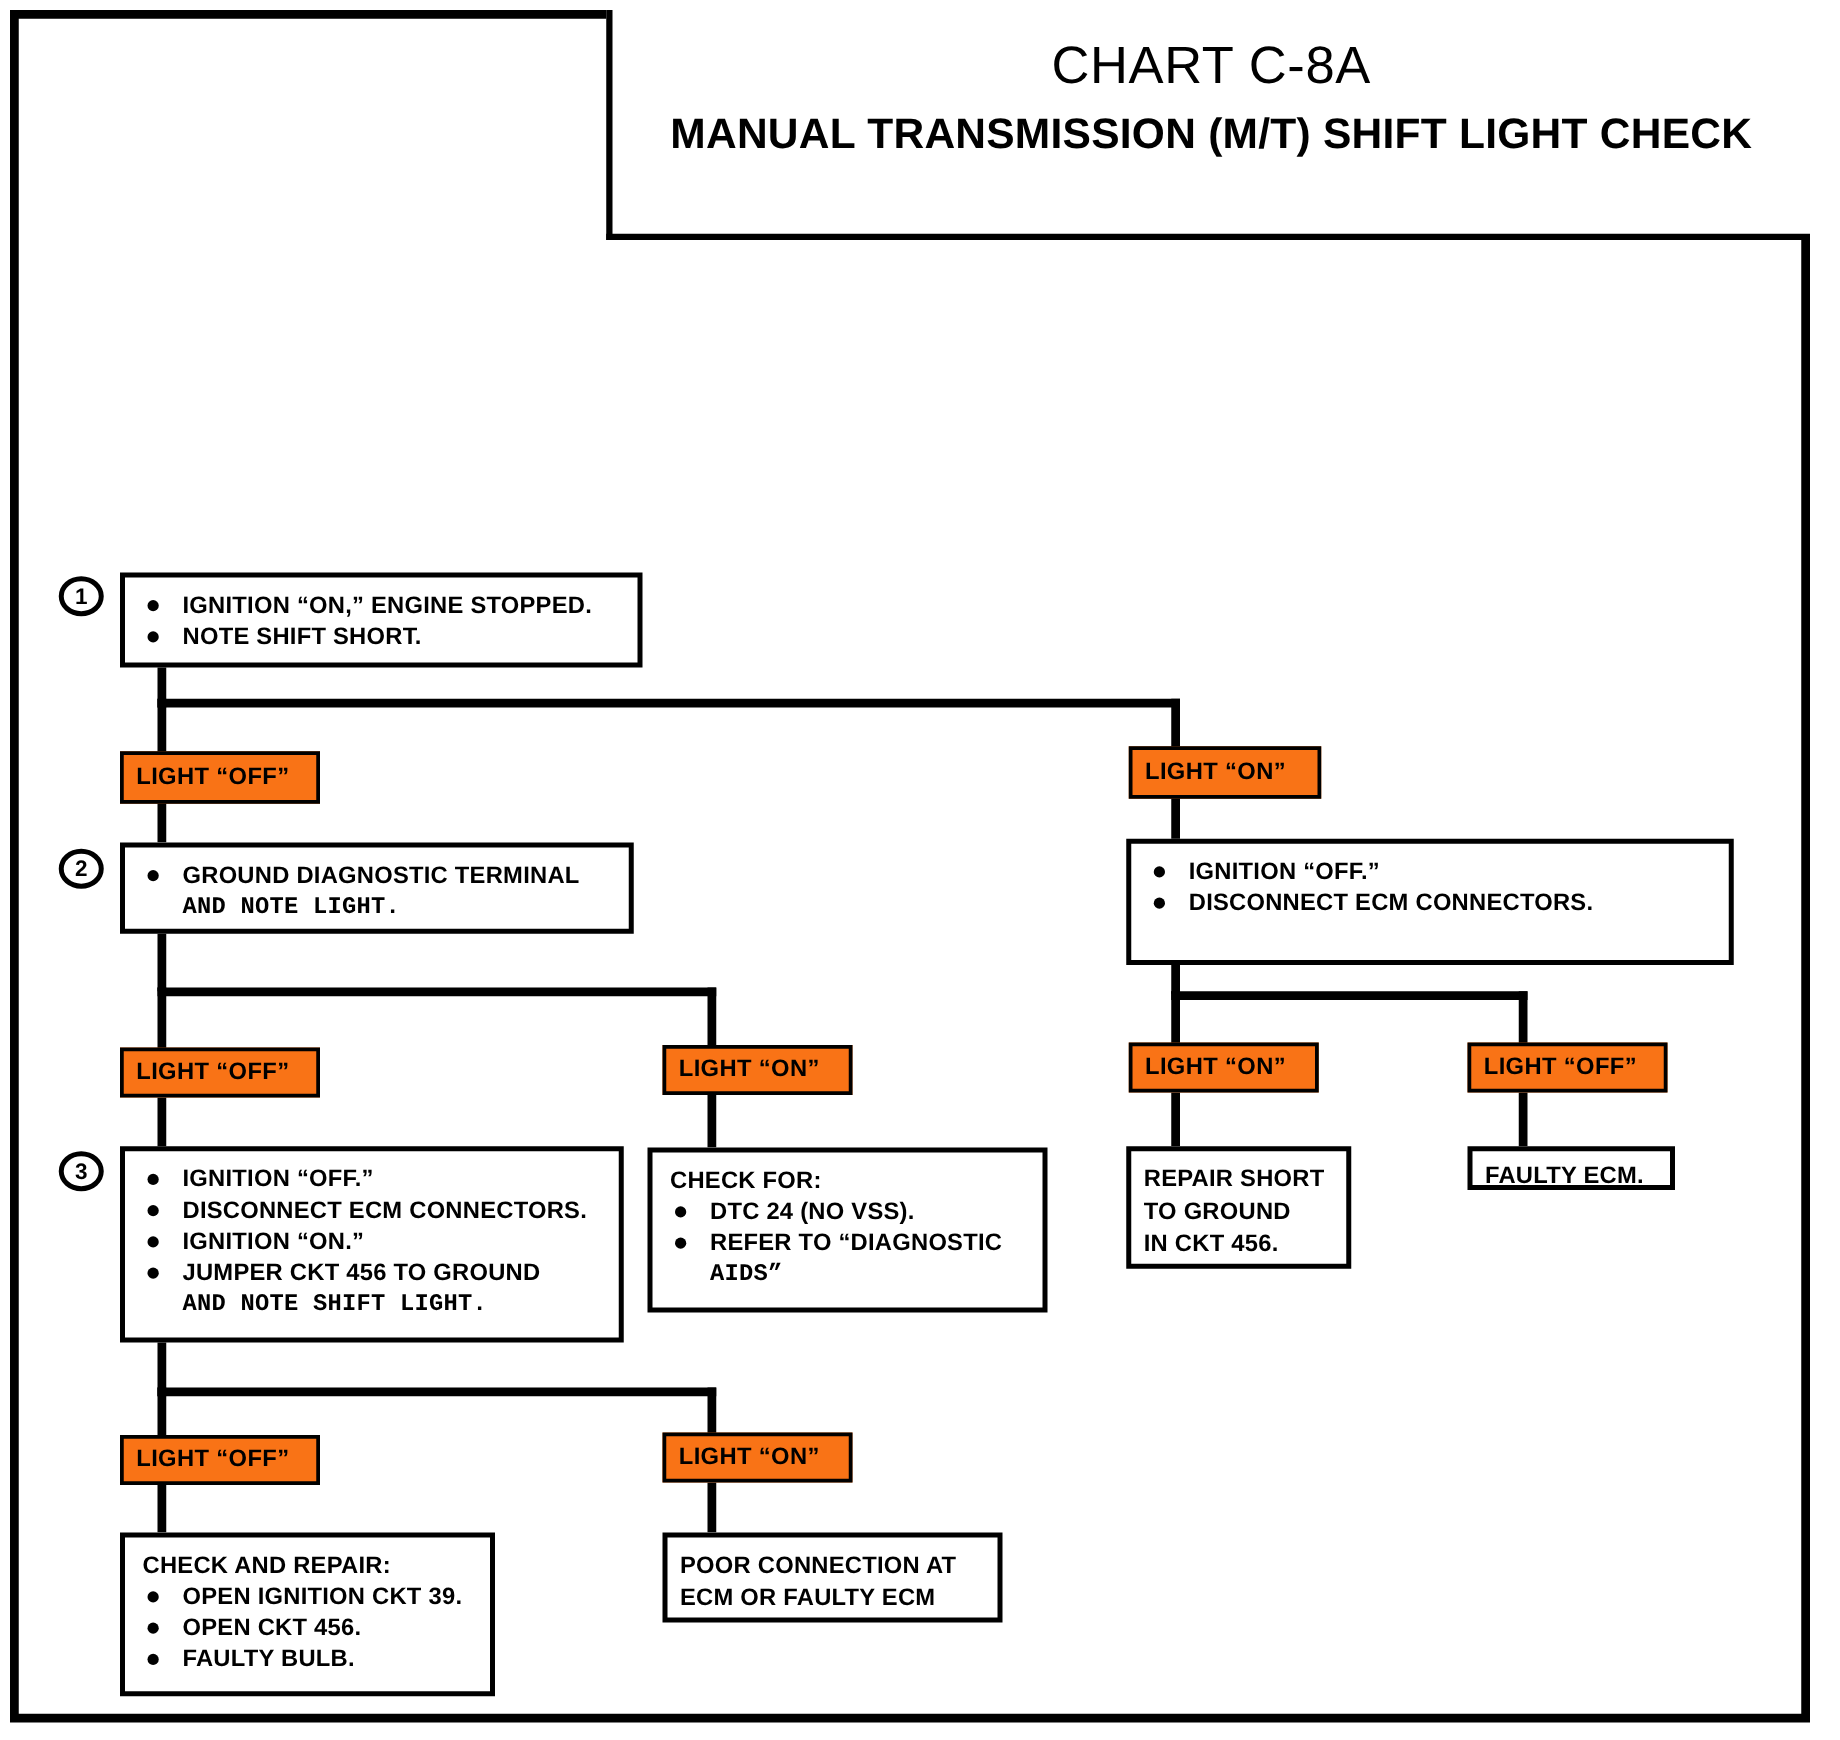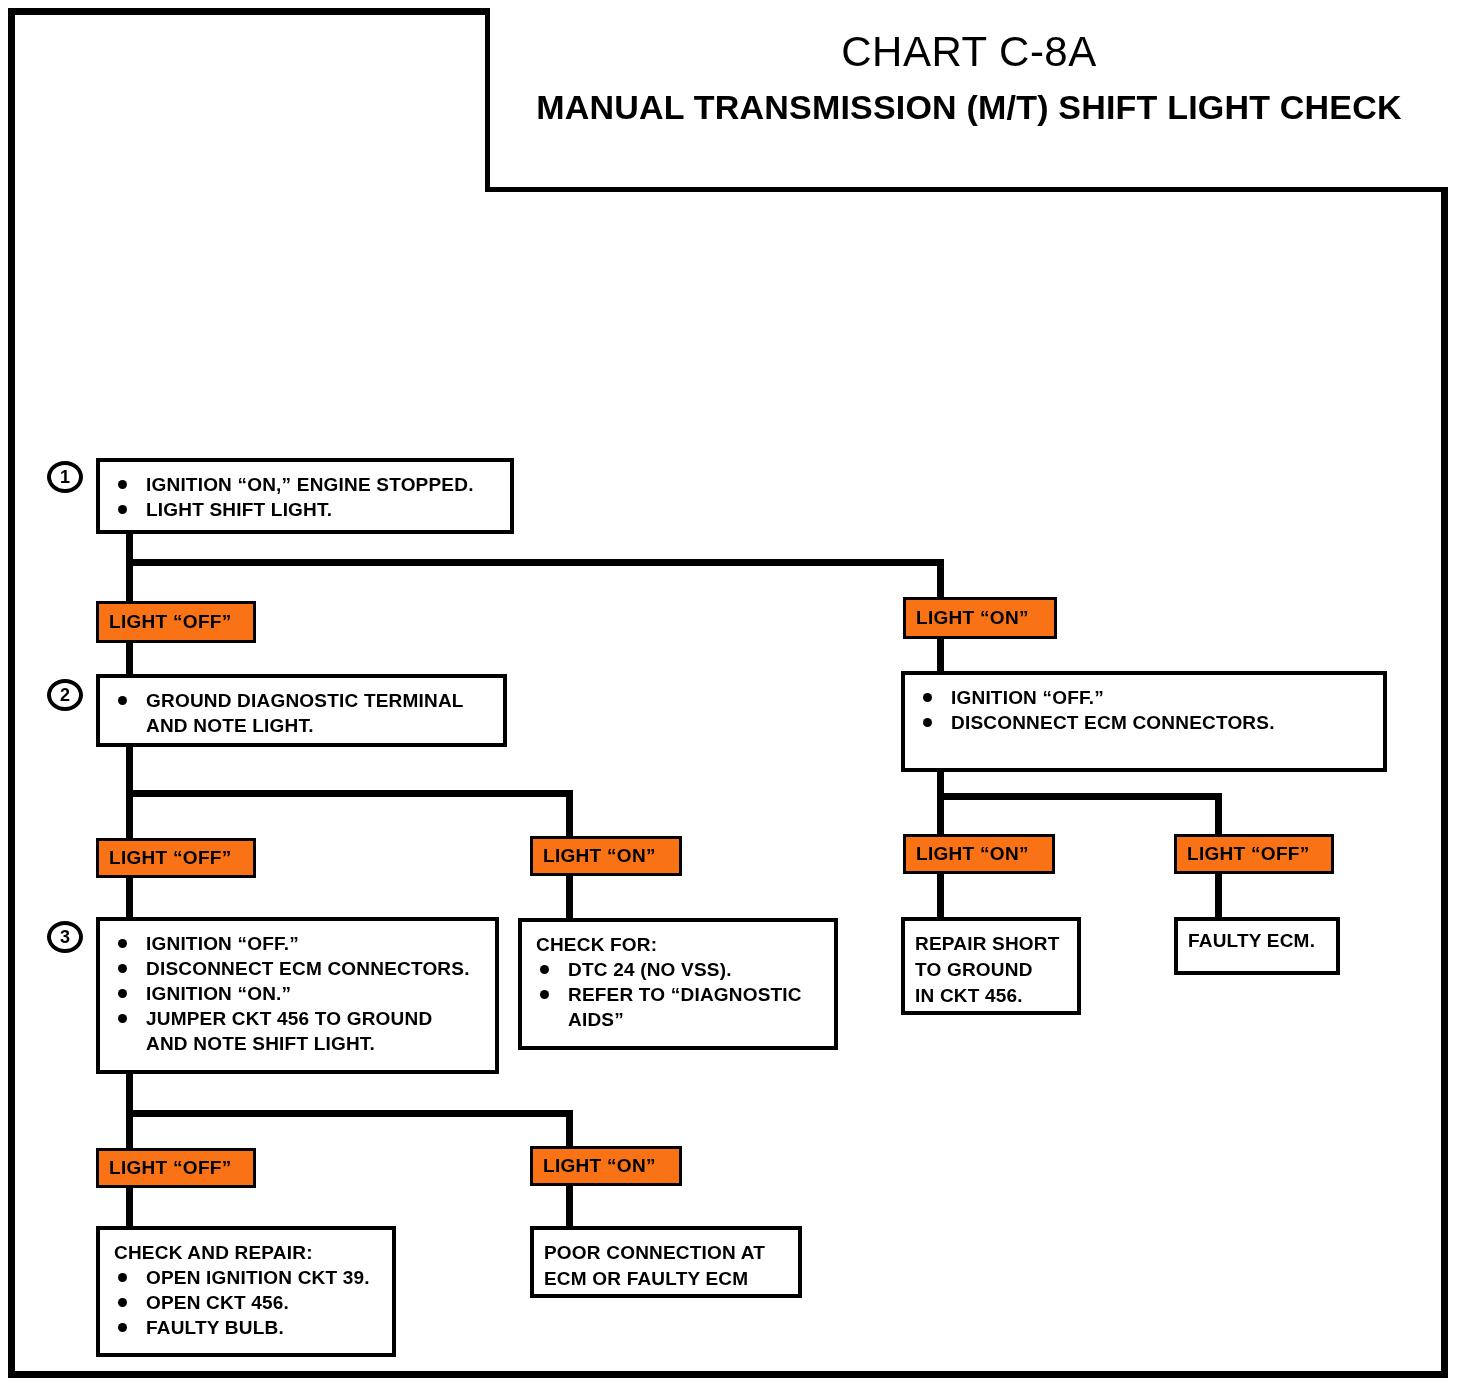--- a/index.html
+++ b/index.html
@@ -104,20 +104,21 @@
     position: absolute;
     left: 12px;
     top: 8px;
     width: 9px;
     height: 9px;
     border-radius: 50%;
     background: #000;
   }
   .blist li .cont {
     display: block;
+    font-family: Liberation Mono, monospace;
   }
   .box-inner {
     padding: 10px 8px 20px 6px;
   }
   .heading-line {
     font-size: 19px;
     font-weight: bold;
     letter-spacing: 0.2px;
     line-height: 25px;
     color: #000;
@@ -205,21 +206,21 @@
   <div class="vline" style="left:566px; top:1110px; height:38px;"></div>
 
   <div class="vline" style="left:126px; top:1186px; height:40px;"></div>
   <div class="vline" style="left:566px; top:1186px; height:40px;"></div>
 
   <div class="step-circle" style="left:47px; top:461px;">1</div>
   <div class="box" style="left:96px; top:458px; width:418px; height:76px;">
     <div class="box-inner">
       <ul class="blist">
         <li><span class="bullet"></span><span>IGNITION “ON,” ENGINE STOPPED.</span></li>
-        <li><span class="bullet"></span><span>LIGHT SHIFT LIGHT.</span></li>
+        <li><span class="bullet"></span><span>NOTE SHIFT SHORT.</span></li>
       </ul>
     </div>
   </div>
 
   <div class="label-box" style="left:96px; top:601px; width:160px; height:42px;">LIGHT “OFF”</div>
   <div class="label-box" style="left:903px; top:597px; width:154px; height:42px;">LIGHT “ON”</div>
 
   <div class="step-circle" style="left:47px; top:679px;">2</div>
   <div class="box" style="left:96px; top:674px; width:411px; height:73px;">
     <div class="box-inner">
@@ -267,21 +268,21 @@
   </div>
 
   <div class="box" style="left:901px; top:917px; width:180px; height:98px;">
     <div class="plain-text">
       <div>REPAIR SHORT</div>
       <div>TO GROUND</div>
       <div>IN CKT 456.</div>
     </div>
   </div>
 
-  <div class="box" style="left:1174px; top:917px; width:166px; height:58px;">
+  <div class="box" style="left:1174px; top:917px; width:166px; height:35px;">
     <div class="plain-text" style="padding-top:7px;">
       <div>FAULTY ECM.</div>
     </div>
   </div>
 
   <div class="label-box" style="left:96px; top:1148px; width:160px; height:40px;">LIGHT “OFF”</div>
   <div class="label-box" style="left:530px; top:1146px; width:152px; height:40px;">LIGHT “ON”</div>
 
   <div class="box" style="left:96px; top:1226px; width:300px; height:131px;">
     <div class="box-inner">

